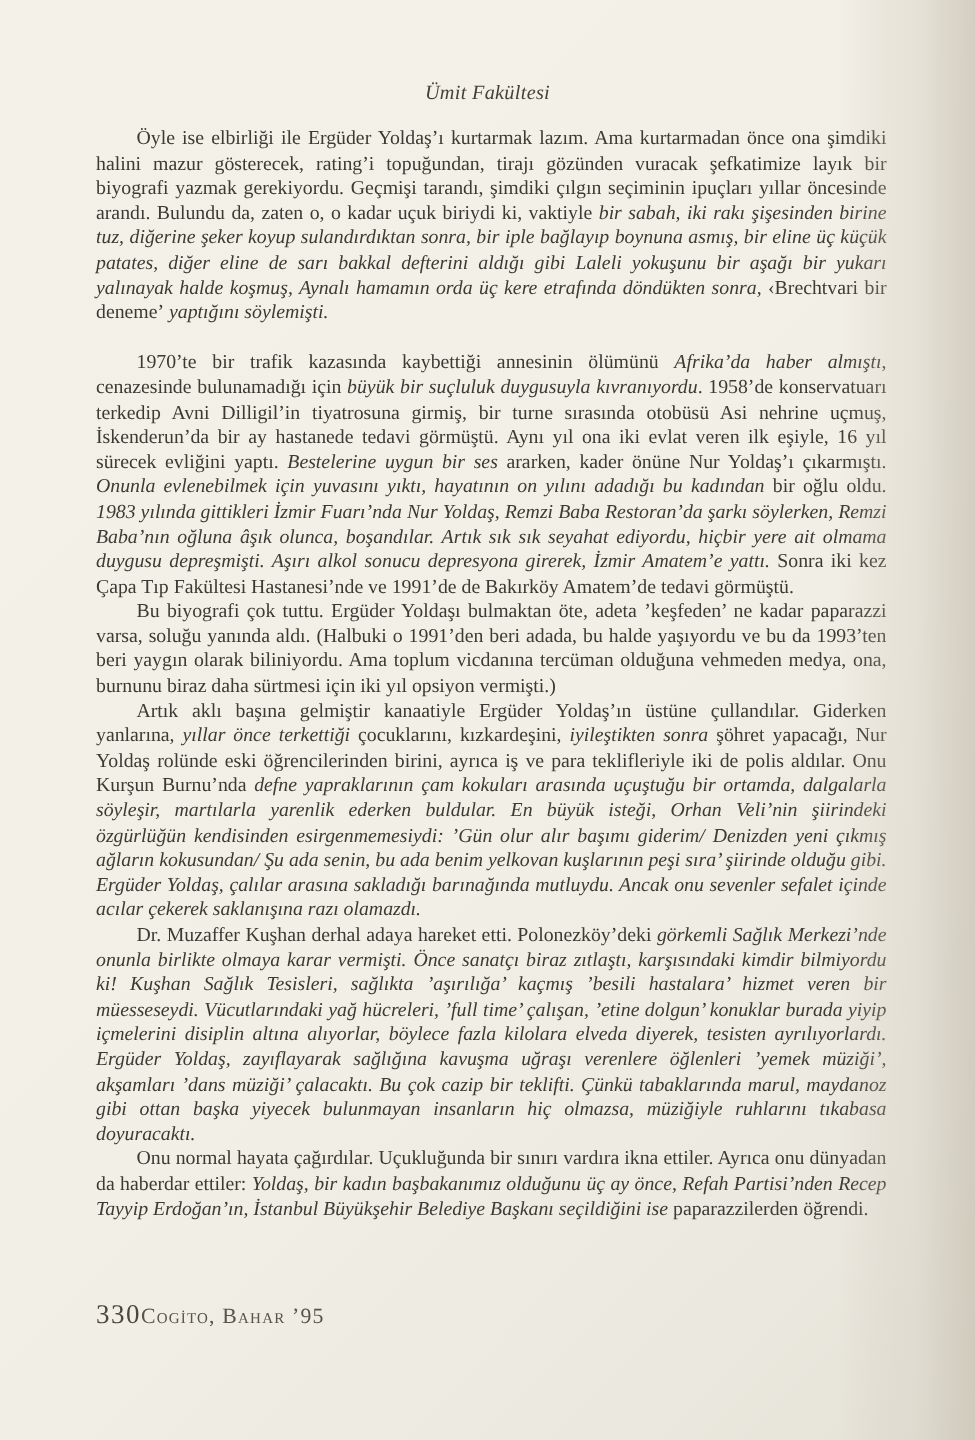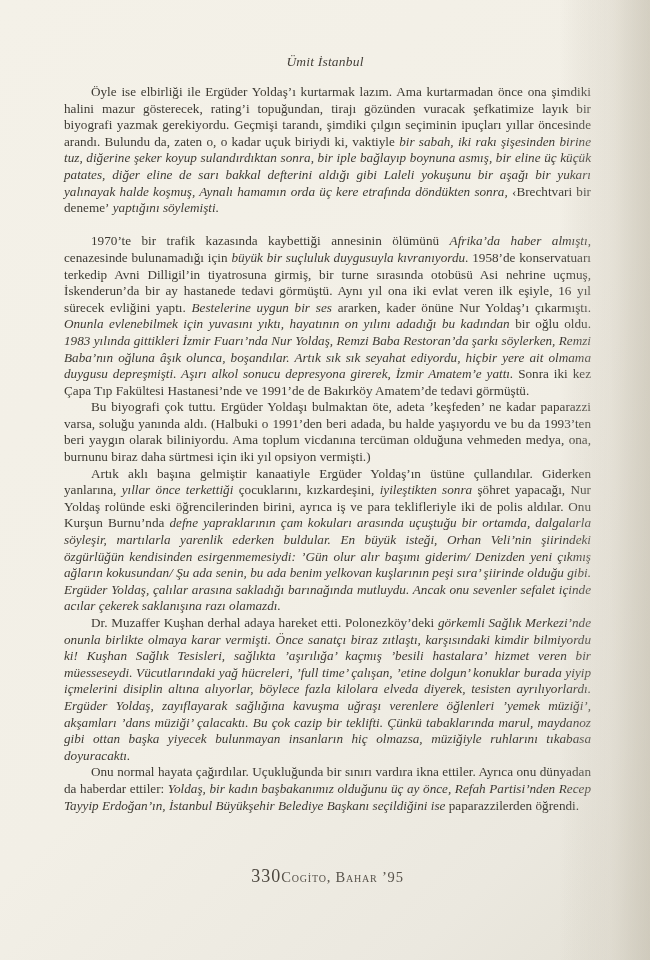--- a/index.html
+++ b/index.html
@@ -43,40 +43,40 @@
     text-indent: 27px;
     font-size: 13.2px;
     line-height: 16.6px;
     color: #3d3a33;
   }
   .text-block p.gap-before { margin-top: 16.6px; }
   .it { font-style: italic; }
   .footer {
     position: absolute;
     top: 866px; left: 64px; width: 527px;
-    display: flex; justify-content: center; align-items: baseline;
+    display: flex; justify-content: flex-start; align-items: baseline;
   }
   .page-number {
     font-size: 18px;
     letter-spacing: 1px;
     color: #4b463e;
   }
   .journal-title {
     font-variant: small-caps;
     font-size: 14.5px;
     letter-spacing: 0.8px;
     color: #57524a;
   }
 </style>
 </head>
 <body>
 
 <div class="page">
 
-  <div class="running-header">Ümit İstanbul</div>
+  <div class="running-header">Ümit Fakültesi</div>
 
   <div class="text-block">
 
     <p><span>Öyle ise elbirliği ile Ergüder Yoldaş’ı kurtarmak lazım. Ama kurtarmadan önce ona şimdiki halini mazur gösterecek, rating’i topuğundan, tirajı gözünden vuracak şefkatimize layık bir biyografi yazmak gerekiyordu. Geçmişi tarandı, şimdiki çılgın seçiminin ipuçları yıllar öncesinde arandı. Bulundu da, zaten o, o kadar uçuk biriydi ki, vaktiyle </span><span class="it">bir sabah, iki rakı şişesinden birine tuz, diğerine şeker koyup sulandırdıktan sonra, bir iple bağlayıp boynuna asmış, bir eline üç küçük patates, diğer eline de sarı bakkal defterini aldığı gibi Laleli yokuşunu bir aşağı bir yukarı yalınayak halde koşmuş, Aynalı hamamın orda üç kere etrafında döndükten sonra, </span><span>‹Brechtvari bir deneme’</span><span class="it"> yaptığını söylemişti.</span></p>
 
     <p class="gap-before"><span>1970’te bir trafik kazasında kaybettiği annesinin ölümünü </span><span class="it">Afrika’da haber almıştı</span><span>, cenazesinde bulunamadığı için </span><span class="it">büyük bir suçluluk duygusuyla kıvranıyordu</span><span>. 1958’de konservatuarı terkedip Avni Dilligil’in tiyatrosuna girmiş, bir turne sırasında otobüsü Asi nehrine uçmuş, İskenderun’da bir ay hastanede tedavi görmüştü. Aynı yıl ona iki evlat veren ilk eşiyle, 16 yıl sürecek evliğini yaptı. </span><span class="it">Bestelerine uygun bir ses</span><span> ararken, kader önüne Nur Yoldaş’ı çıkarmıştı. </span><span class="it">Onunla evlenebilmek için yuvasını yıktı, hayatının on yılını adadığı bu kadından</span><span> bir oğlu oldu. </span><span class="it">1983 yılında gittikleri İzmir Fuarı’nda Nur Yoldaş, Remzi Baba Restoran’da şarkı söylerken, Remzi Baba’nın oğluna âşık olunca, boşandılar. Artık sık sık seyahat ediyordu, hiçbir yere ait olmama duygusu depreşmişti. Aşırı alkol sonucu depresyona girerek, İzmir Amatem’e yattı.</span><span> Sonra iki kez Çapa Tıp Fakültesi Hastanesi’nde ve 1991’de de Bakırköy Amatem’de tedavi görmüştü.</span></p>
 
     <p><span>Bu biyografi çok tuttu. Ergüder Yoldaşı bulmaktan öte, adeta ’keşfeden’ ne kadar paparazzi varsa, soluğu yanında aldı. (Halbuki o 1991’den beri adada, bu halde yaşıyordu ve bu da 1993’ten beri yaygın olarak biliniyordu. Ama toplum vicdanına tercüman olduğuna vehmeden medya, ona, burnunu biraz daha sürtmesi için iki yıl opsiyon vermişti.)</span></p>
 
     <p><span>Artık aklı başına gelmiştir kanaatiyle Ergüder Yoldaş’ın üstüne çullandılar. Giderken yanlarına, </span><span class="it">yıllar önce terkettiği</span><span> çocuklarını, kızkardeşini, </span><span class="it">iyileştikten sonra</span><span> şöhret yapacağı, Nur Yoldaş rolünde eski öğrencilerinden birini, ayrıca iş ve para teklifleriyle iki de polis aldılar. Onu Kurşun Burnu’nda </span><span class="it">defne yapraklarının çam kokuları arasında uçuştuğu bir ortamda, dalgalarla söyleşir, martılarla yarenlik ederken buldular. En büyük isteği, Orhan Veli’nin şiirindeki özgürlüğün kendisinden esirgenmemesiydi: ’Gün olur alır başımı giderim/ Denizden yeni çıkmış ağların kokusundan/ Şu ada senin, bu ada benim yelkovan kuşlarının peşi sıra’ şiirinde olduğu gibi. Ergüder Yoldaş, çalılar arasına sakladığı barınağında mutluydu. Ancak onu sevenler sefalet içinde acılar çekerek saklanışına razı olamazdı.</span></p>

